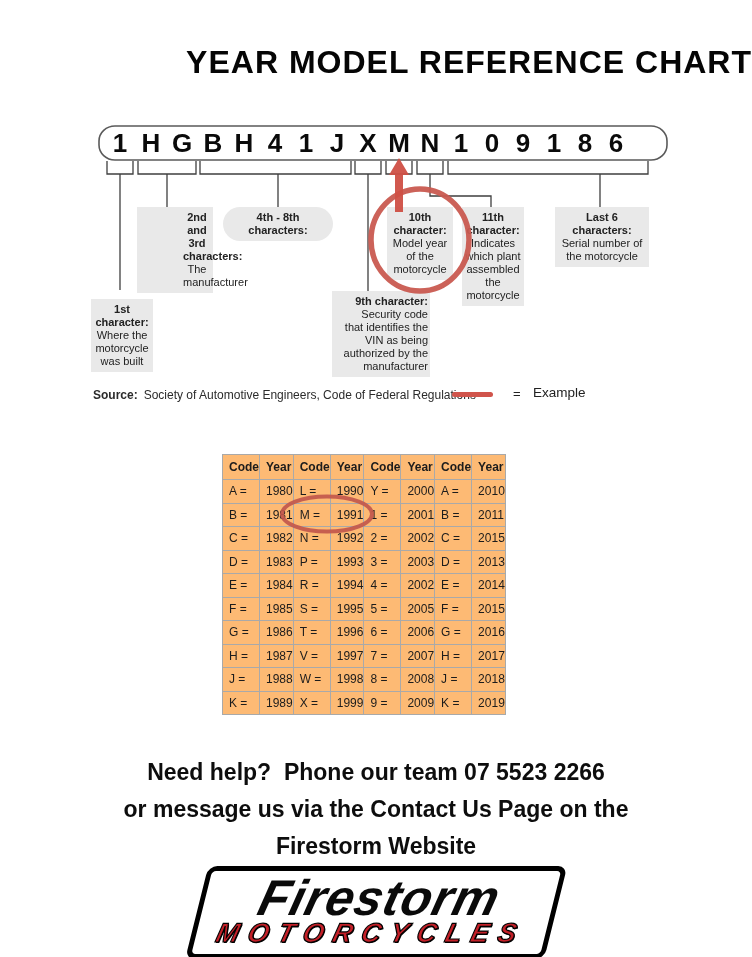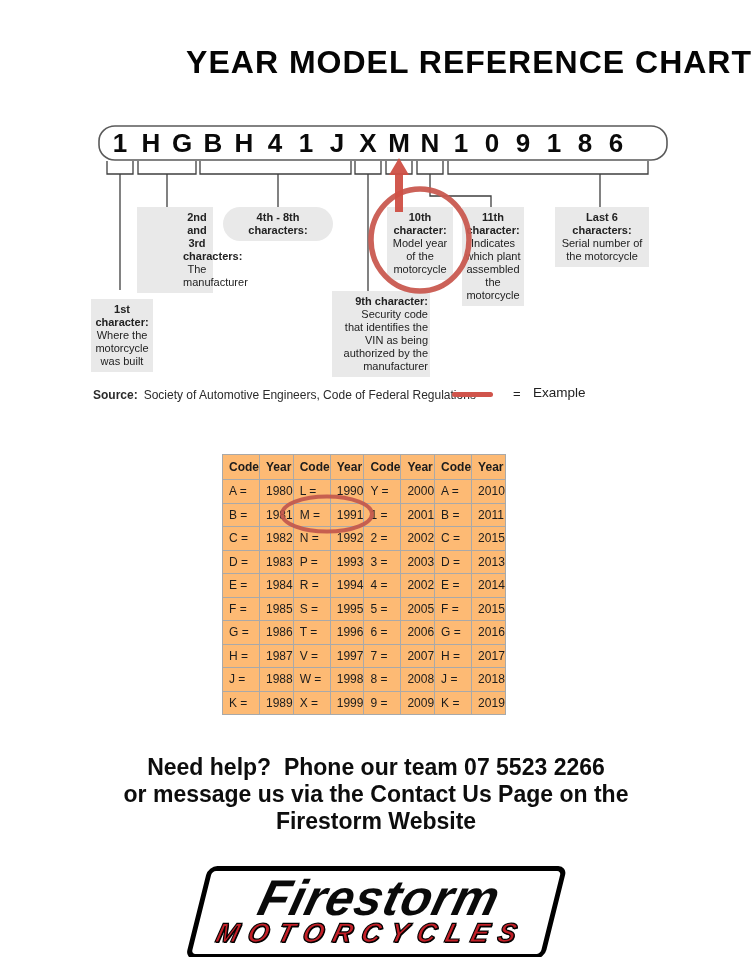--- a/index.html
+++ b/index.html
@@ -50,21 +50,21 @@
   }
   .year-table th, .year-table td {
     border:1px solid #a9a9a9; text-align:left; padding:0 0 0 6px;
     height:23.5px; font-weight:normal; vertical-align:middle;
   }
   .year-table th { font-weight:bold; height:25px; }
   .col-code { width:37px; } .col-year { width:33px; }
   
   .help-text {
     position:absolute; top:754px; left:0; width:752px; z-index:2;
-    text-align:center; font-size:23px; font-weight:bold; line-height:27px;
+    text-align:center; font-size:23px; font-weight:bold; line-height:37px;
     color:#0d0d0d; white-space:pre-wrap;
   }
   
   .logo {
     position:absolute; top:866px; left:50%; z-index:2;
     transform:translateX(-50%) skewX(-14deg);
     background:#ffffff; border:5px solid #000; border-radius:9px;
     padding:2px 20px 7px 20px; text-align:center;
   }
   .logo-main {

